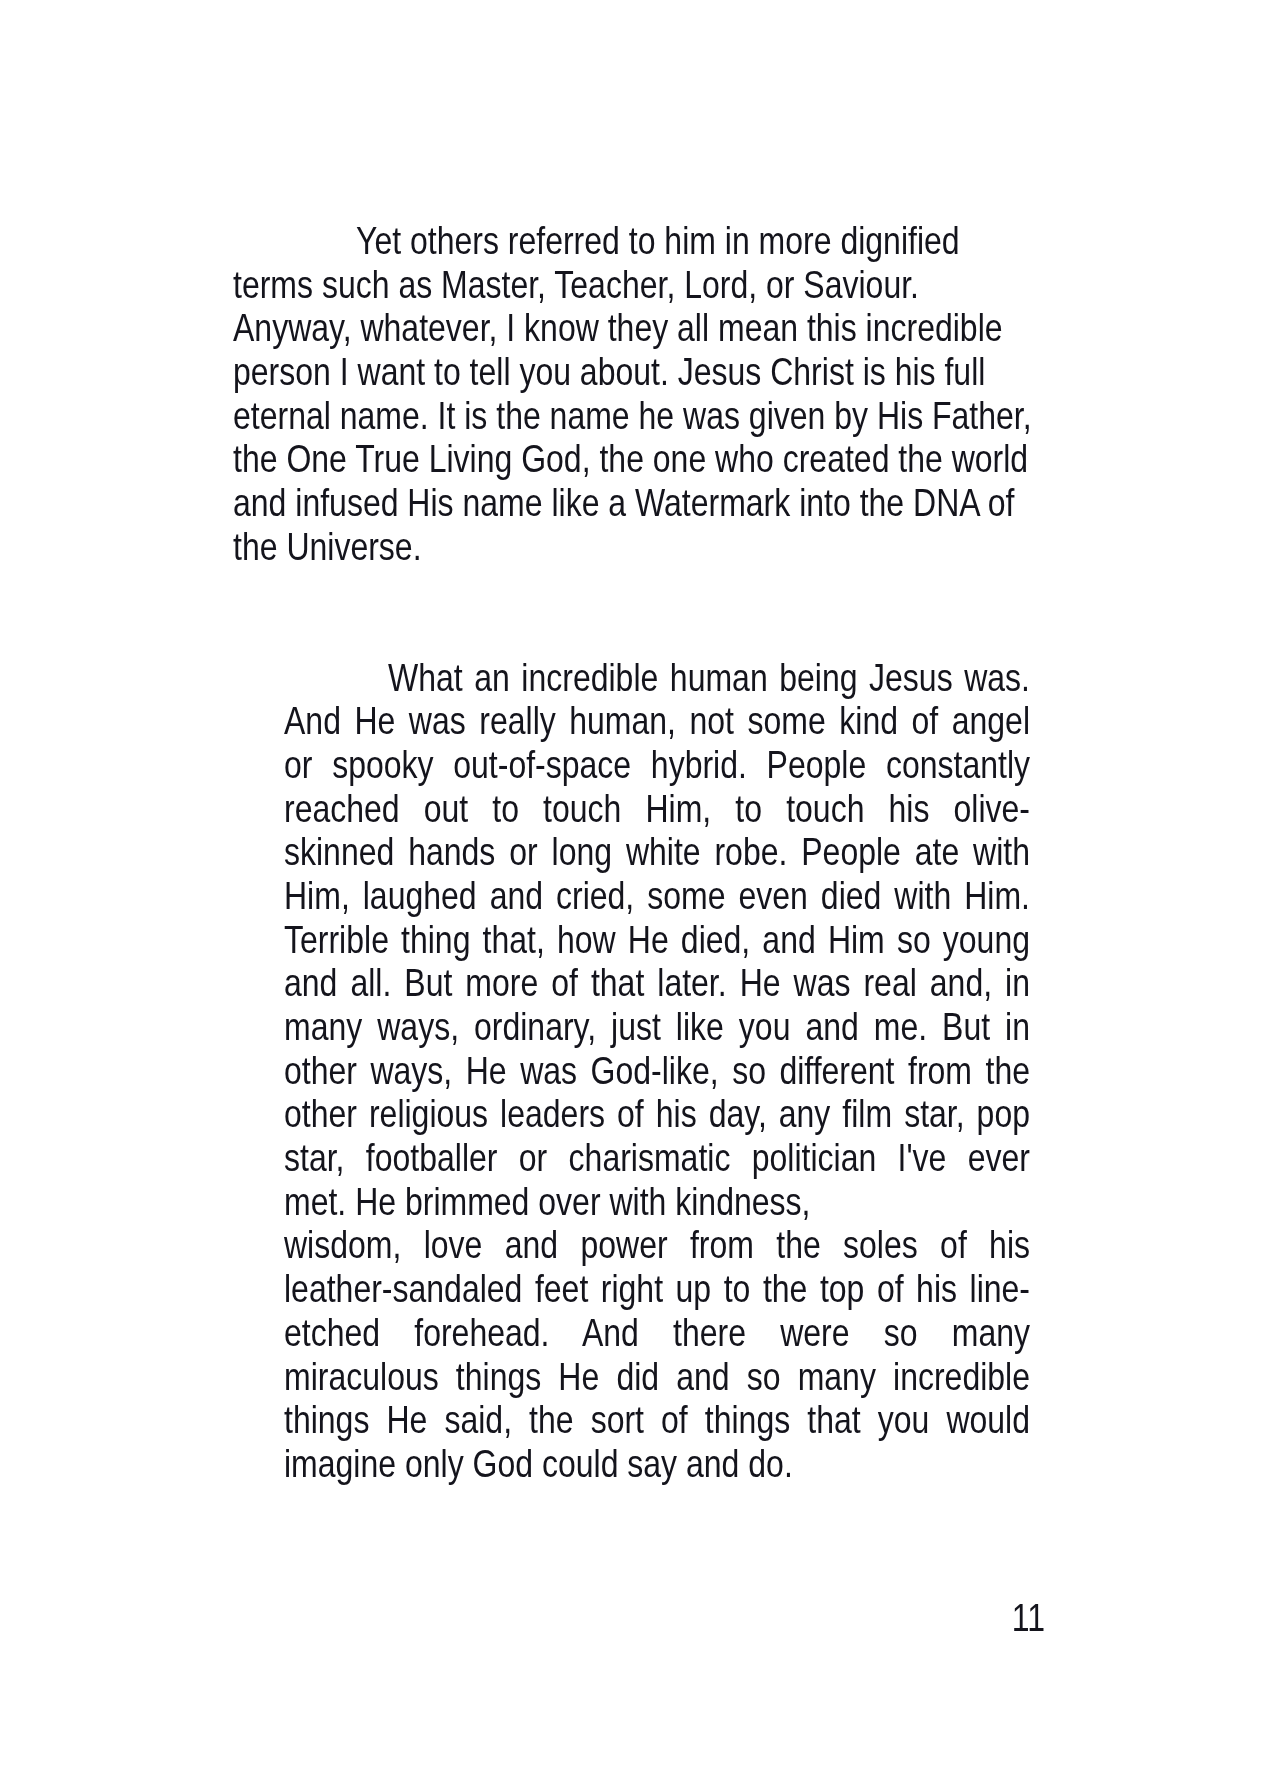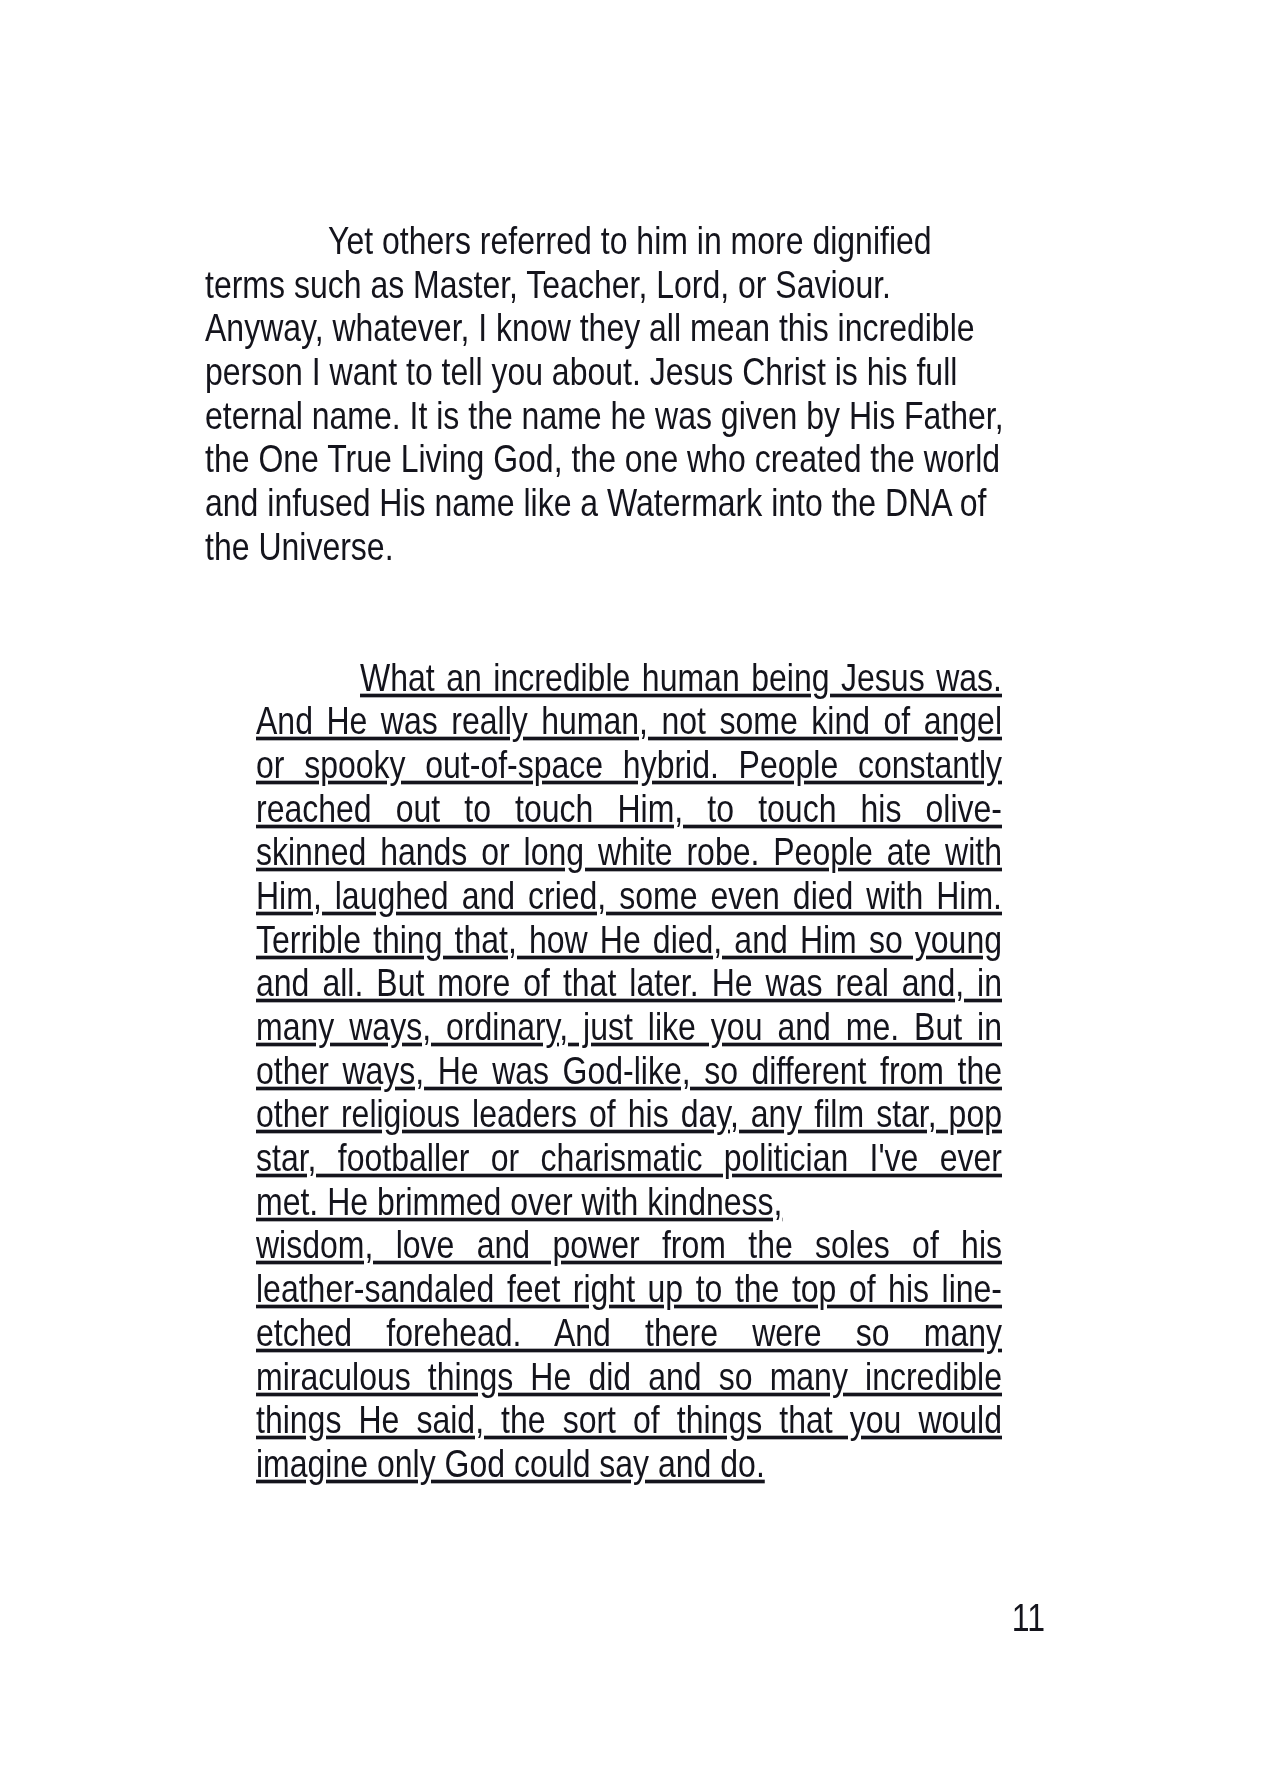--- a/index.html
+++ b/index.html
@@ -11,20 +11,21 @@
     height: 1786px;
     background: #ffffff;
     position: relative;
     overflow: hidden;
     font-family: "Liberation Sans", "DejaVu Sans", sans-serif;
     color: #14141c;
   }
   .page {
     position: absolute;
     inset: 0;
+    margin-left: 28px;
   }
   .para {
     font-size: 32px;
   }
   .line {
     line-height: 43.7px;
     height: 43.7px;
     transform: scaleY(1.22);
     transform-origin: 0 50%;
   }
@@ -37,21 +38,20 @@
     text-align: left;
     white-space: nowrap;
   }
   .para1 .first {
     text-indent: 123px;
   }
   
   .para2 {
     margin: 87px 0 0 256px;
     width: 746px;
-    text-decoration: underline;
   }
   .para2 .line {
     text-align: justify;
     text-align-last: justify;
   }
   .para2 .first {
     text-indent: 104px;
   }
   .para2 .line.no-just {
     text-align: left;

